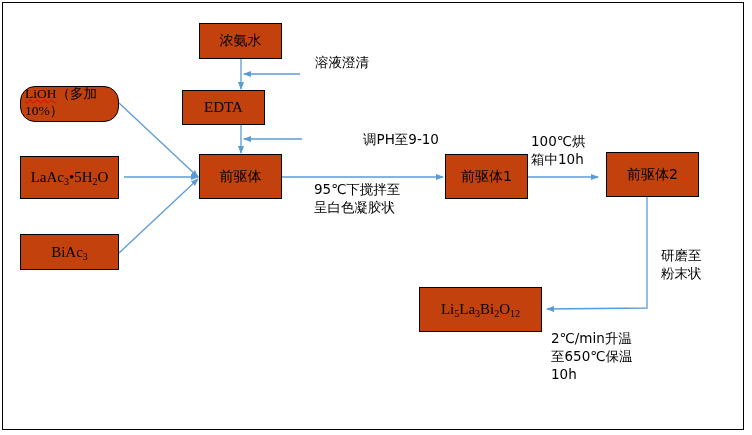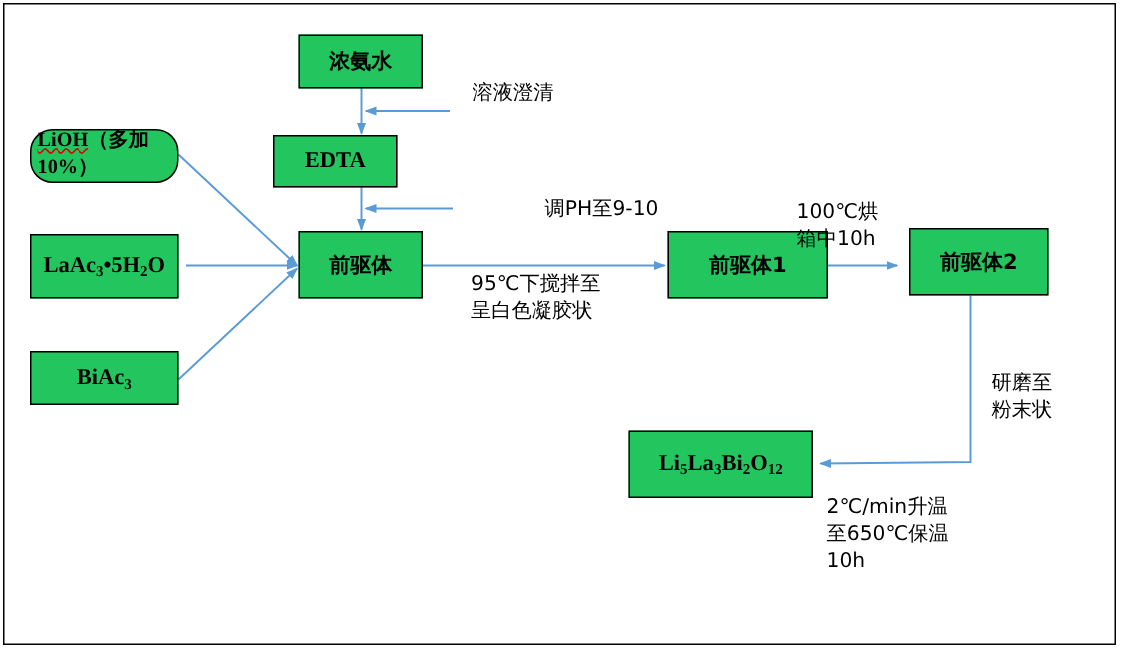--- a/index.html
+++ b/index.html
@@ -1,18 +1,18 @@
 <!DOCTYPE html>
 <html><head>
 <meta charset="utf-8">
 <style>
   html, body { margin:0; padding:0; background:#fff; }
   body { width:752px; height:435px; position:relative; overflow:hidden; font-family:"DejaVu Sans", sans-serif; }
   .frame { position:absolute; left:2px; top:2px; width:742px; height:428px; border:1.5px solid #000; box-sizing:border-box; }
-  .box { position:absolute; border:1.5px solid #000; background:#22c55e; box-sizing:border-box; display:flex; align-items:center; justify-content:center; color:#000; font-size:14px;font-weight:bold; }
+  .box { position:absolute; border:1.5px solid #000; background:#c2410c; box-sizing:border-box; display:flex; align-items:center; justify-content:center; color:#000; font-size:14px; }
   .serif { font-family:"Liberation Serif", serif; font-size:15px; }
   .cjk { font-family:"DejaVu Sans", sans-serif; font-size:14px; }
   .lbl { position:absolute; font-size:13.5px; line-height:18px; color:#000; white-space:nowrap; }
   svg.arrows { position:absolute; left:0; top:0; }
   sub { font-size:10px; vertical-align:-3px; line-height:0; }
   .wavy { text-decoration: underline wavy #d00; text-decoration-thickness:1px; }
   .lioh { justify-content:flex-start; align-items:flex-end; padding:2px 4px; line-height:17px; font-size:13.5px; font-family:"Liberation Serif", serif; white-space:normal;border-radius:15px; }
 </style>
 </head>
 <body>
@@ -56,21 +56,21 @@
 </div>
 
 <div class="box serif" style="left:20px;top:156px;width:99px;height:43px;">
   <span><span>LaAc</span><sub>3</sub><span>•5H</span><sub>2</sub><span>O</span></span>
 </div>
 
 <div class="box serif" style="left:20px;top:234px;width:99px;height:36px;">
   <span><span>BiAc</span><sub>3</sub></span>
 </div>
 
-<div class="box cjk" style="left:445px;top:154px;width:107px;height:45px;">
+<div class="box cjk" style="left:445px;top:154px;width:83px;height:45px;">
   <span>前驱体1</span>
 </div>
 
 <div class="box cjk" style="left:606px;top:152px;width:93px;height:45px;">
   <span>前驱体2</span>
 </div>
 
 <div class="box serif" style="left:419px;top:287px;width:123px;height:45px;">
   <span><span>Li</span><sub>5</sub><span>La</span><sub>3</sub><span>Bi</span><sub>2</sub><span>O</span><sub>12</sub></span>
 </div>

